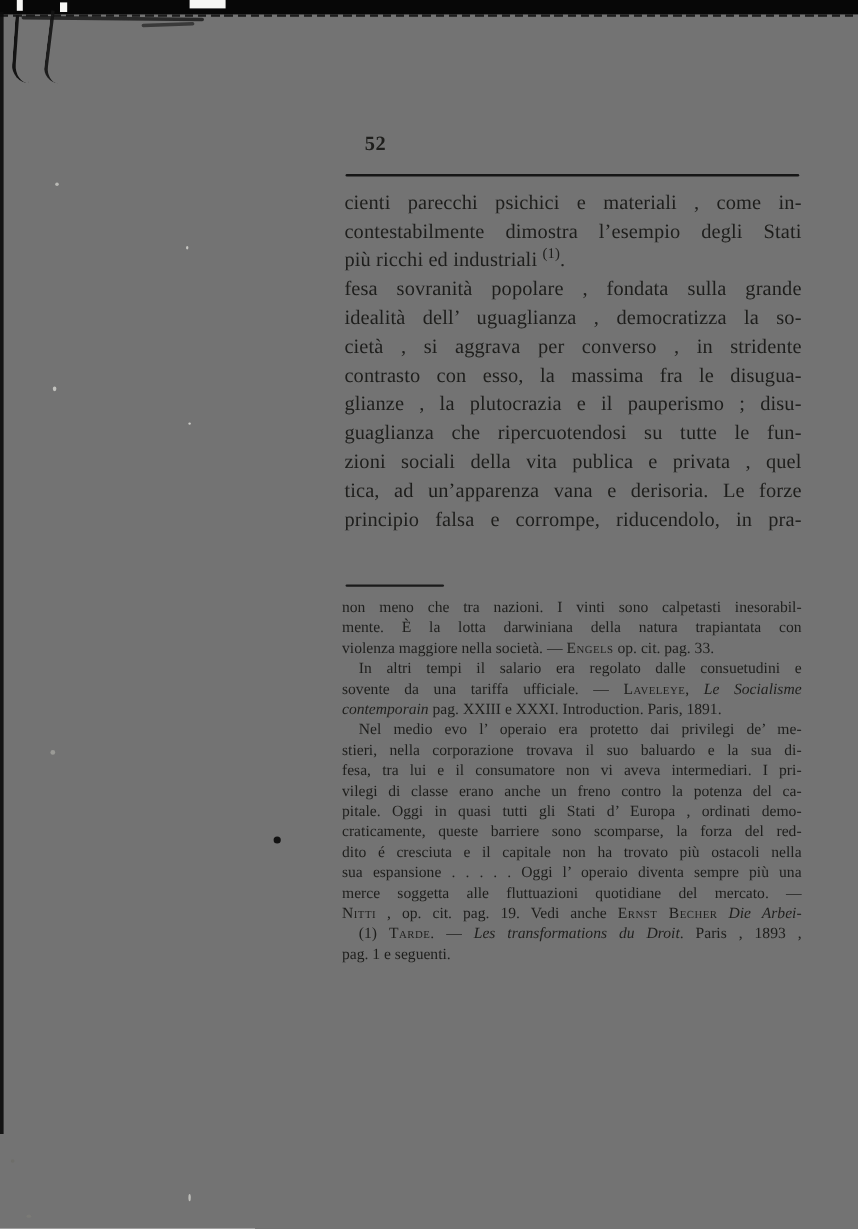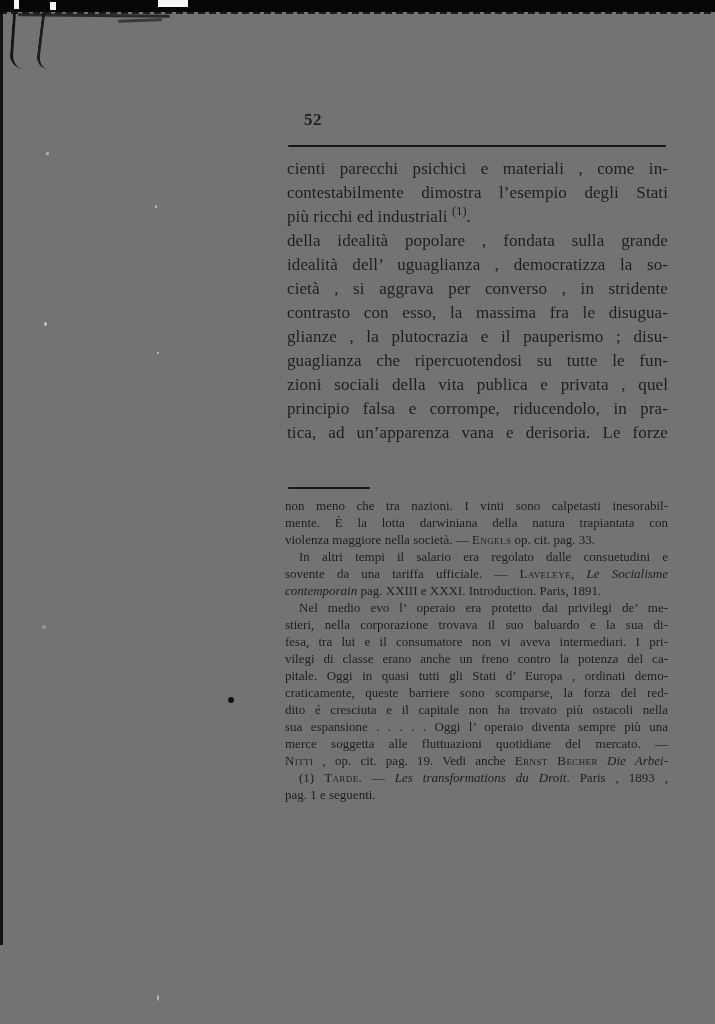--- a/index.html
+++ b/index.html
@@ -70,29 +70,29 @@
   <div class="speck" style="left:157px;top:995px;width:2px;height:6px;background:#bdbdb9;"></div>
   <div class="ink-dot"></div>
 
   <div class="page-number">52</div>
   <div class="header-rule"></div>
 
   <div class="main-text">
       <div class="line just"><span>cienti parecchi psichici e materiali , come in-</span></div>
       <div class="line just"><span>contestabilmente dimostra l’esempio degli Stati</span></div>
       <div class="line"><span>più ricchi ed industriali </span><span class="sup">(1)</span><span>.</span></div>
-      <div class="line just"><span>della idealità popolare , fondata sulla grande</span></div>
+      <div class="line just"><span>fesa sovranità popolare , fondata sulla grande</span></div>
       <div class="line just"><span>idealità dell’ uguaglianza , democratizza la so-</span></div>
       <div class="line just"><span>cietà , si aggrava per converso , in stridente</span></div>
       <div class="line just"><span>contrasto con esso, la massima fra le disugua-</span></div>
       <div class="line just"><span>glianze , la plutocrazia e il pauperismo ; disu-</span></div>
       <div class="line just"><span>guaglianza che ripercuotendosi su tutte le fun-</span></div>
       <div class="line just"><span>zioni sociali della vita publica e privata , quel</span></div>
+      <div class="line just"><span>tica, ad un’apparenza vana e derisoria. Le forze</span></div>
       <div class="line just"><span>principio falsa e corrompe, riducendolo, in pra-</span></div>
-      <div class="line just"><span>tica, ad un’apparenza vana e derisoria. Le forze</span></div>
     </div>
 
   <div class="footnote-rule"></div>
 
   <div class="footnotes">
       <div class="line just"><span>non meno che tra nazioni. I vinti sono calpetasti inesorabil-</span></div>
       <div class="line just"><span>mente. È la lotta darwiniana della natura trapiantata con</span></div>
       <div class="line"><span>violenza maggiore nella società. — </span><span class="sc">Engels</span><span> op. cit. pag. 33.</span></div>
       <div class="line just indent"><span>In altri tempi il salario era regolato dalle consuetudini e</span></div>
       <div class="line just"><span>sovente da una tariffa ufficiale. — </span><span class="sc">Laveleye</span><span>, </span><span class="it">Le Socialisme</span></div>

